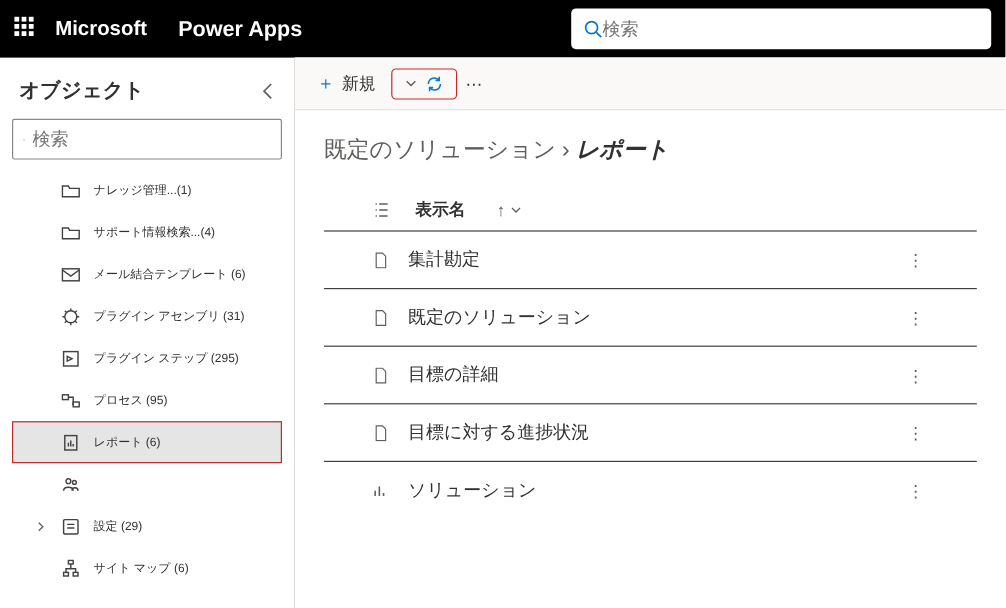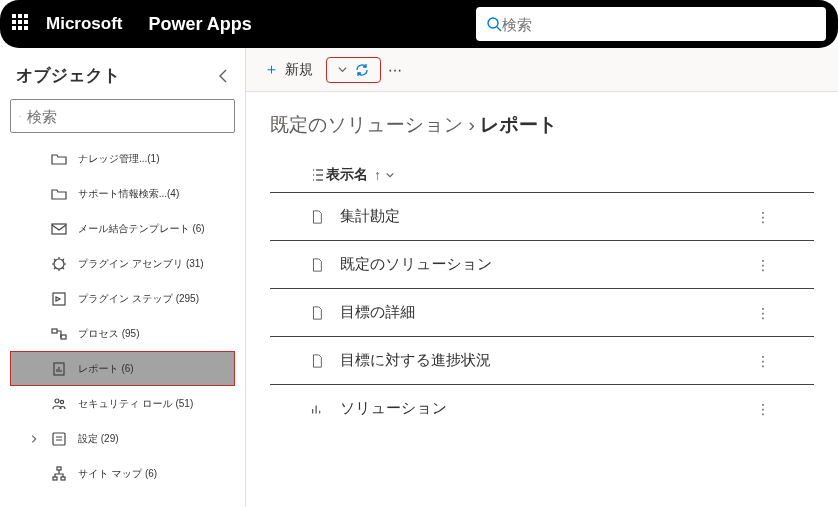--- a/index.html
+++ b/index.html
@@ -1,44 +1,44 @@
 <!DOCTYPE html>
 <html><head>
 <meta charset="utf-8">
 <style>
   * { box-sizing: border-box; margin: 0; padding: 0; }
   body { font-family: "Segoe UI", "Yu Gothic UI", sans-serif; font-size: 14px; color: #323130; background: #fff; width: 838px; height: 507px; overflow: hidden; }
-  .topbar { height: 48px; background: #000; color: #fff; display: flex; align-items: center; padding: 0 12px; border-radius: 19px; }
+  .topbar { height: 48px; background: #000; color: #fff; display: flex; align-items: center; padding: 0 12px; }
   .waffle { width: 20px; height: 20px; display: grid; grid-template-columns: repeat(3,4px); grid-template-rows: repeat(3,4px); gap: 2px; margin-right: 14px; }
   .waffle span { background: #fff; }
   .brand { font-size: 17px; font-weight: 600; margin-right: 26px; }
   .product { font-size: 18px; font-weight: 600; }
   .searchbox { margin-left: auto; width: 350px; height: 34px; background: #fff; border-radius: 4px; display: flex; align-items: center; padding: 0 10px; }
   .searchbox input { border: none; outline: none; flex: 1; font-size: 15px; color: #605e5c; background: transparent; }
   .main { display: flex; height: calc(100% - 48px); }
   .sidebar { width: 246px; border-right: 1px solid #e1dfdd; padding: 12px 10px; display: flex; flex-direction: column; }
   .side-header { display: flex; align-items: center; justify-content: space-between; padding: 4px 6px 12px 6px; }
   .side-title { font-size: 17px; font-weight: 700; }
   .side-search { display: flex; align-items: center; border: 1px solid #8a8886; height: 34px; padding: 0 8px; border-radius: 2px; margin-bottom: 8px; }
   .side-search input { border: none; outline: none; flex: 1; font-size: 15px; }
   .tree { flex: 1; overflow: auto; }
   .tree-item { display: flex; align-items: center; height: 35px; padding: 0 6px 0 18px; cursor: pointer; gap: 10px; white-space: nowrap; }
-  .tree-item.selected { background: #a3a3a3; outline: 1px solid #c02b2b; outline-offset: -1px; }
+  .tree-item.selected { background: #e5e5e5; outline: 1px solid #c02b2b; outline-offset: -1px; }
   .tree-item .exp { width: 12px; display: inline-flex; justify-content: center; color: #605e5c; }
   .tree-item .icn { width: 18px; display: inline-flex; justify-content: center; color: #424242; }
   .tree-item .lbl { font-size: 10px; }
   .content { flex: 1; display: flex; flex-direction: column; background: #faf9f8; }
   .cmdbar { height: 44px; display: flex; align-items: center; gap: 6px; padding: 0 10px; border-bottom: 1px solid #e1dfdd; background: #faf9f8; }
   .cmdbtn { display: flex; align-items: center; gap: 6px; padding: 4px 8px; font-size: 14px; color: #323130; cursor: pointer; border-radius: 3px; }
   .cmdbtn.box { outline: 1px solid #c02b2b; padding: 4px 10px; }
   .cmdbtn .micon { color: #0078d4; font-size: 15px; }
   .body { padding: 20px 24px; background: #fff; flex: 1; }
   .crumb { font-size: 19px; color: #605e5c; margin-bottom: 20px; }
-  .crumb b { color: #323130; font-weight: 700; }
-  .tablehead { display: flex; align-items: center; padding: 8px 40px; font-size: 14px; color: #323130; }
+  .crumb b { color: #323130; font-weight: 700; font-style: italic; }
+  .tablehead { display: flex; align-items: center; gap: 20px; padding: 8px 40px; font-size: 14px; color: #323130; }
   .tablehead .colname { font-weight: 700; }
   .tablehead .sort { color: #605e5c; margin-left: 6px; }
   .row { display: flex; align-items: center; height: 48px; padding: 0 40px; border-top: 1px solid #404040; }
   .row .ricon { width: 30px; color: #605e5c; }
   .row .rname { flex: 1; font-size: 15px; }
   .row .rmenu { color: #605e5c; cursor: pointer; padding: 4px; }
   svg { display: block; }
 </style>
 </head>
 <body>
@@ -153,21 +153,20 @@
         </div>
         <div class="tree-item">
           <span class="exp"></span>
           <span class="icn">
             <svg width="16" height="16" viewBox="0 0 16 16">
               <circle cx="6" cy="5" r="2" stroke="#424242" stroke-width="1.2" fill="none"></circle>
               <circle cx="11" cy="6" r="1.6" stroke="#424242" stroke-width="1.2" fill="none"></circle>
               <path d="M2 13c0-2 2-3 4-3s4 1 4 3M9 13c0-1.5 1-2.5 2.5-2.5s2.5 1 2.5 2.5" stroke="#424242" stroke-width="1.2" fill="none"></path>
             </svg>
           </span>
-          <span class="lbl">セキュリティ ロール (51)</span>
         </div>
         <div class="tree-item">
           <span class="exp">
             <svg width="8" height="10" viewBox="0 0 8 12">
               <path d="M2 2l4 4-4 4" stroke="#605e5c" stroke-width="1.3" fill="none"></path>
             </svg>
           </span>
           <span class="icn">
             <svg width="16" height="16" viewBox="0 0 16 16">
               <rect x="2" y="2" width="12" height="12" rx="1" stroke="#424242" stroke-width="1.2" fill="none"></rect>

